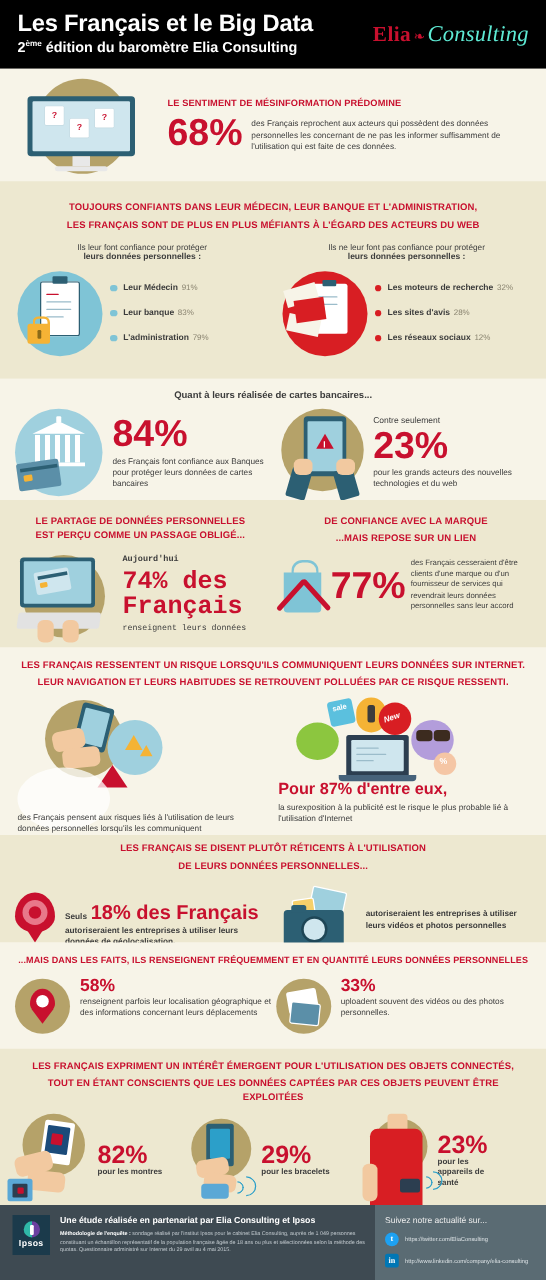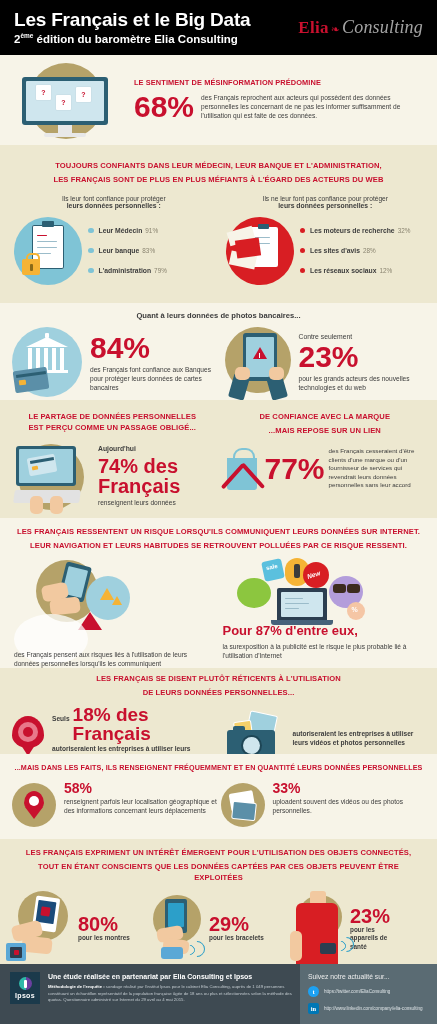--- a/index.html
+++ b/index.html
@@ -28,21 +28,21 @@
   .hdr-sub sup{font-size:6.5px;vertical-align:super;}
   .logo{display:flex;align-items:flex-end;}
   .logo-elia{
     color:#C8102E;font-family:"Liberation Serif", serif;
     font-size:17px;font-weight:bold;letter-spacing:0.3px;
   }
   .logo-flourish{
     color:#C8102E;font-size:11px;margin:0 2px;position:relative;top:-2px;
   }
   .logo-consulting{
-    color:#a3a3a3;font-family:"Liberation Serif", serif;
+    color:#5eead4;font-family:"Liberation Serif", serif;
     font-size:18px;font-style:italic;letter-spacing:0.2px;
   }
 
   
   .band{position:relative;box-sizing:border-box;width:100%;}
   .band.cream{background:#EDE8D0;}
   .band.light{background:#F7F4E8;}
 
   .hd{
     color:#C8102E;font-size:7.6px;font-weight:bold;text-align:center;
@@ -200,21 +200,21 @@
         <div class="mon-inner" style="left:14px;top:24px;width:78px;height:40px;background:#CFE6EE;"></div>
         <div class="qmark" style="left:24px;top:28px;width:15px;height:15px;">?</div>
         <div class="qmark" style="left:44px;top:38px;width:15px;height:15px;">?</div>
         <div class="qmark" style="left:64px;top:30px;width:15px;height:15px;">?</div>
         <div class="mon-stand" style="left:46px;top:68px;width:14px;height:8px;"></div>
         <div class="mon-stand" style="left:32px;top:76px;width:42px;height:4px;border-radius:2px;"></div>
       </div>
 
       <div style="flex:1;padding-left:4px;">
         <div style="color:#C8102E;font-size:7.4px;font-weight:bold;letter-spacing:.1px;margin-bottom:4px;">LE SENTIMENT DE MÉSINFORMATION PRÉDOMINE</div>
-        <div style="display:flex;align-items:flex-start;">
+        <div style="display:flex;align-items:flex-end;">
           <div class="pct xl" style="margin-right:7px;margin-top:1px;">68%</div>
           <div class="desc" style="flex:1;padding-top:2px;">des Français reprochent aux acteurs qui possèdent des données personnelles les concernant de ne pas les informer suffisamment de l'utilisation qui est faite de ces données.</div>
         </div>
       </div>
     </div>
   </div>
 
   <div class="band cream" style="height:158px;">
     <div class="hd" style="padding-top:16px;">TOUJOURS CONFIANTS DANS LEUR MÉDECIN, LEUR BANQUE ET L'ADMINISTRATION,</div>
     <div class="hd" style="padding-top:0;">LES FRANÇAIS SONT DE PLUS EN PLUS MÉFIANTS À L'ÉGARD DES ACTEURS DU WEB</div>
@@ -291,21 +291,21 @@
               <span class="leg-t">Les réseaux sociaux</span>
               <span class="leg-v">12%</span>
             </div>
           </div>
         </div>
       </div>
     </div>
   </div>
 
   <div class="band light" style="height:97px;">
-    <div class="hd dark" style="font-weight:bold;padding-top:8px;color:#3C3C3C;font-size:7.6px;">Quant à leurs données de photos bancaires...</div>
+    <div class="hd dark" style="font-weight:bold;padding-top:8px;color:#3C3C3C;font-size:7.6px;">Quant à leurs réalisée de cartes bancaires...</div>
     <div class="row" style="padding:0 8px;box-sizing:border-box;">
 
       <div class="col">
         <div class="art" style="width:82px;height:74px;">
           <div class="circ" style="position:absolute;left:4px;top:2px;width:70px;height:70px;background:#9FD0DE;"></div>
           <div class="bank-roof" style="left:18px;top:12px;"></div>
           <div style="position:absolute;left:37px;top:8px;width:4px;height:5px;background:#fff;border-radius:1px;"></div>
           <div class="bank-col" style="left:20px;top:23px;height:22px;"></div>
           <div class="bank-col" style="left:28px;top:23px;height:22px;"></div>
           <div class="bank-col" style="left:36px;top:23px;height:22px;"></div>
@@ -354,21 +354,21 @@
             <div class="circ" style="position:absolute;left:12px;top:6px;width:66px;height:66px;background:#B5A269;"></div>
             <div class="mon-screen" style="left:10px;top:8px;width:60px;height:40px;"></div>
             <div class="mon-inner" style="left:13px;top:11px;width:54px;height:34px;background:#9FD0DE;"></div>
             <div class="card" style="left:22px;top:18px;width:28px;height:18px;background:#CFE6EE;transform:rotate(-10deg);"></div>
             <div class="card-strip" style="left:24px;top:21px;width:24px;transform:rotate(-10deg);"></div>
             <div class="card-chip" style="left:26px;top:28px;width:6px;height:4px;transform:rotate(-10deg);"></div>
             <div style="position:absolute;left:8px;top:52px;width:66px;height:13px;background:#E2E2E2;border-radius:2px;transform:skewX(-8deg);"></div>
             <div class="hand" style="left:24px;top:58px;width:13px;height:18px;"></div>
             <div class="hand" style="left:44px;top:58px;width:13px;height:18px;"></div>
           </div>
-          <div style="flex:1;padding-left:2px;">
+          <div style="flex:1;padding-left:2px;font-family:Liberation Mono, monospace;">
             <div class="desc" style="font-size:6.8px;font-weight:bold;">Aujourd'hui</div>
             <div class="pct md" style="margin:2px 0;">74% des Français</div>
             <div class="desc">renseignent leurs données</div>
           </div>
         </div>
       </div>
 
       <div style="flex:1;">
         <div class="hd" style="padding:0 2px 4px;">DE CONFIANCE AVEC LA MARQUE</div>
         <div class="hd" style="padding:0 2px 1px;">...MAIS REPOSE SUR UN LIEN</div>
@@ -442,21 +442,21 @@
       <div class="col">
         <div class="art pin" style="width:44px;height:52px;">
           <div class="pin-b" style="left:6px;top:4px;width:32px;height:32px;"></div>
           <div class="pin-t" style="left:13px;top:30px;"></div>
           <div class="pin-dot" style="left:12px;top:10px;width:20px;height:20px;background:#E8788A;"></div>
           <div class="pin-dot" style="left:17px;top:15px;width:10px;height:10px;background:#C8102E;"></div>
         </div>
         <div style="flex:1;padding-left:2px;">
           <div style="display:flex;align-items:baseline;">
             <span class="desc" style="font-size:6.6px;font-weight:bold;margin-right:3px;">Seuls</span>
-            <span class="pct" style="font-size:19px;">18% des Français</span>
+            <span class="pct" style="font-size:16px;margin-top:18px;">18% des Français</span>
           </div>
           <div class="desc" style="font-weight:bold;margin-top:1px;">autoriseraient les entreprises à utiliser leurs données de géolocalisation,</div>
           <div class="note" style="margin-top:1px;">soit une baisse de 50% par rapport à 2013</div>
         </div>
       </div>
 
       <div class="col">
         <div class="art" style="width:72px;height:52px;">
           <div class="photo" style="left:30px;top:2px;width:26px;height:20px;transform:rotate(12deg);"></div>
           <div class="photo y" style="left:16px;top:10px;width:16px;height:13px;transform:rotate(-8deg);"></div>
@@ -512,21 +512,21 @@
           <div class="phone" style="left:30px;top:6px;width:24px;height:34px;background:#fff;transform:rotate(8deg);"></div>
           <div class="phone-s" style="left:33px;top:10px;width:18px;height:22px;transform:rotate(8deg);"></div>
           <div style="position:absolute;left:37px;top:16px;width:9px;height:9px;background:#C8102E;transform:rotate(8deg);border-radius:1px;"></div>
           <div class="hand" style="left:8px;top:32px;width:30px;height:16px;transform:rotate(-14deg);"></div>
           <div class="hand" style="left:18px;top:46px;width:30px;height:16px;transform:rotate(6deg);"></div>
           <div class="watch" style="left:2px;top:52px;width:20px;height:18px;background:#5BA8D6;"></div>
           <div class="watch-f" style="left:6px;top:56px;width:12px;height:11px;background:#2C3E50;"></div>
           <div style="position:absolute;left:10px;top:59px;width:5px;height:5px;background:#C8102E;border-radius:1px;"></div>
         </div>
         <div style="flex:none;padding-left:2px;text-align:left;">
-          <div class="pct" style="font-size:20px;">80%</div>
+          <div class="pct" style="font-size:20px;">82%</div>
           <div class="desc" style="font-weight:bold;font-size:6.4px;">pour les montres</div>
         </div>
       </div>
 
       <div class="col" style="align-items:center;">
         <div class="art" style="width:60px;height:76px;">
           <div class="circ" style="position:absolute;left:6px;top:4px;width:48px;height:48px;background:#B5A269;"></div>
           <div class="phone" style="left:18px;top:8px;width:22px;height:34px;"></div>
           <div class="phone-s" style="left:21px;top:12px;width:16px;height:24px;background:#2C9FC9;"></div>
           <div class="hand" style="left:10px;top:36px;width:26px;height:14px;transform:rotate(-10deg);"></div>

